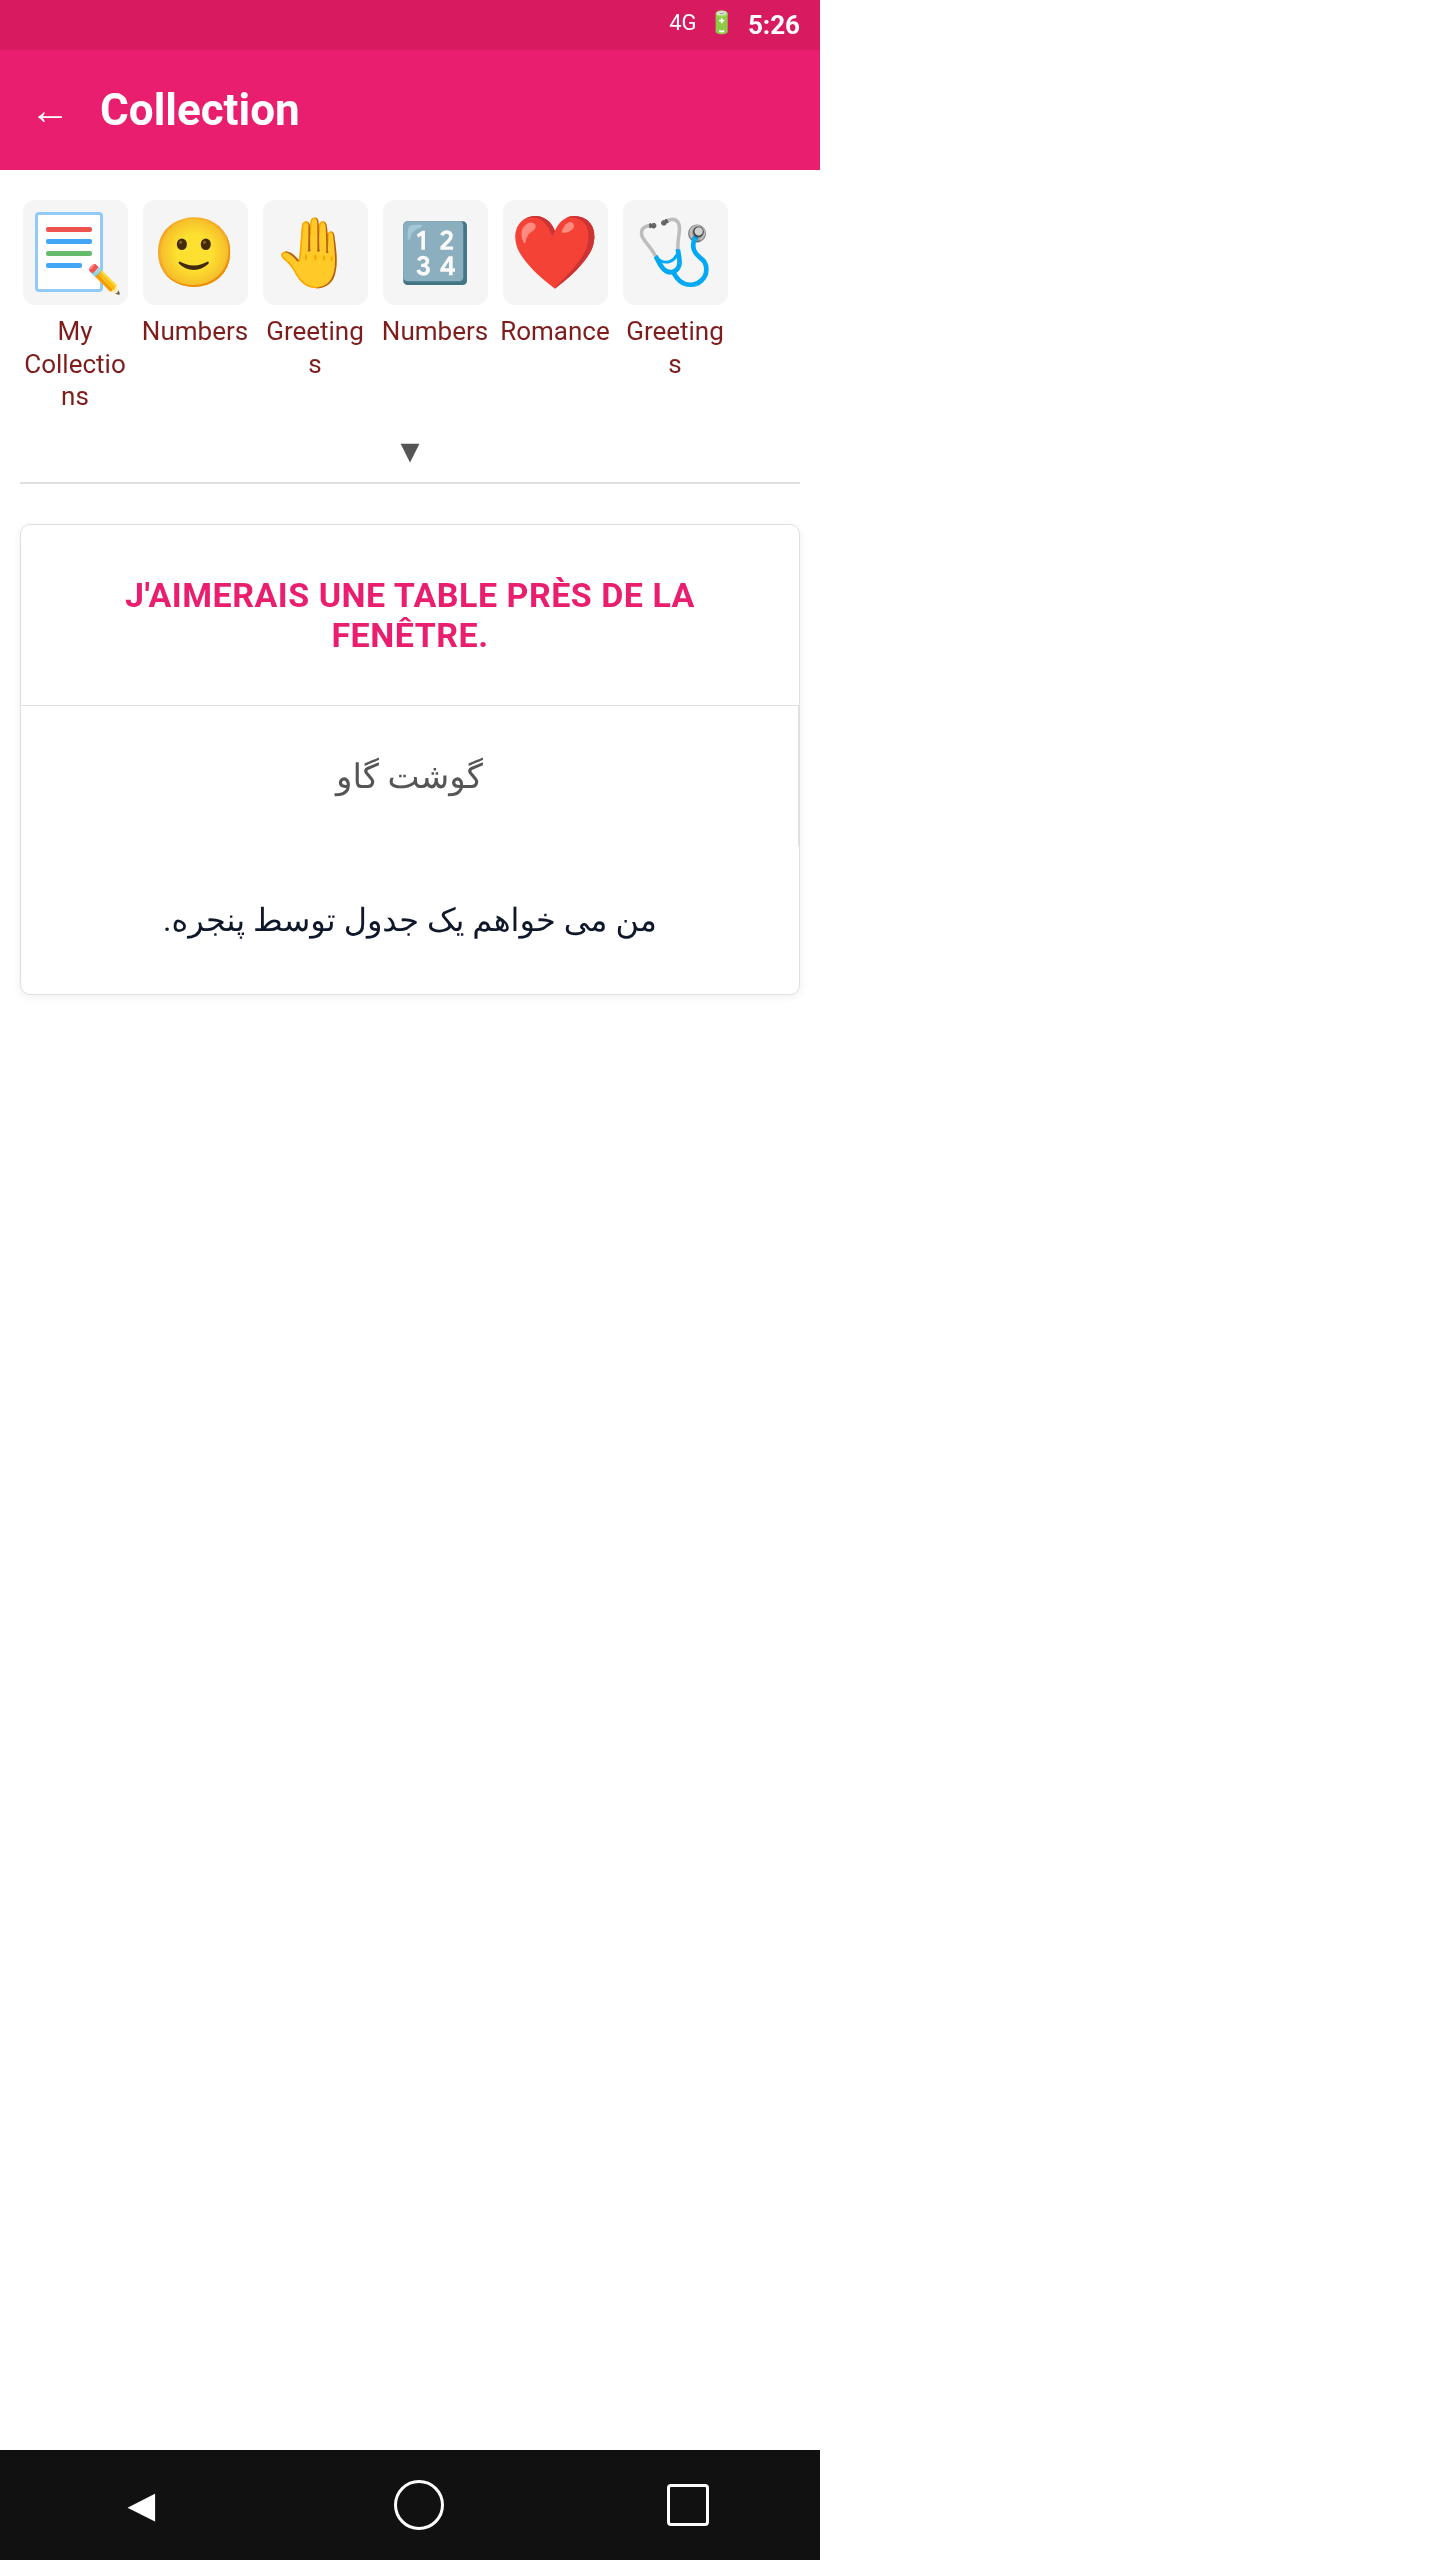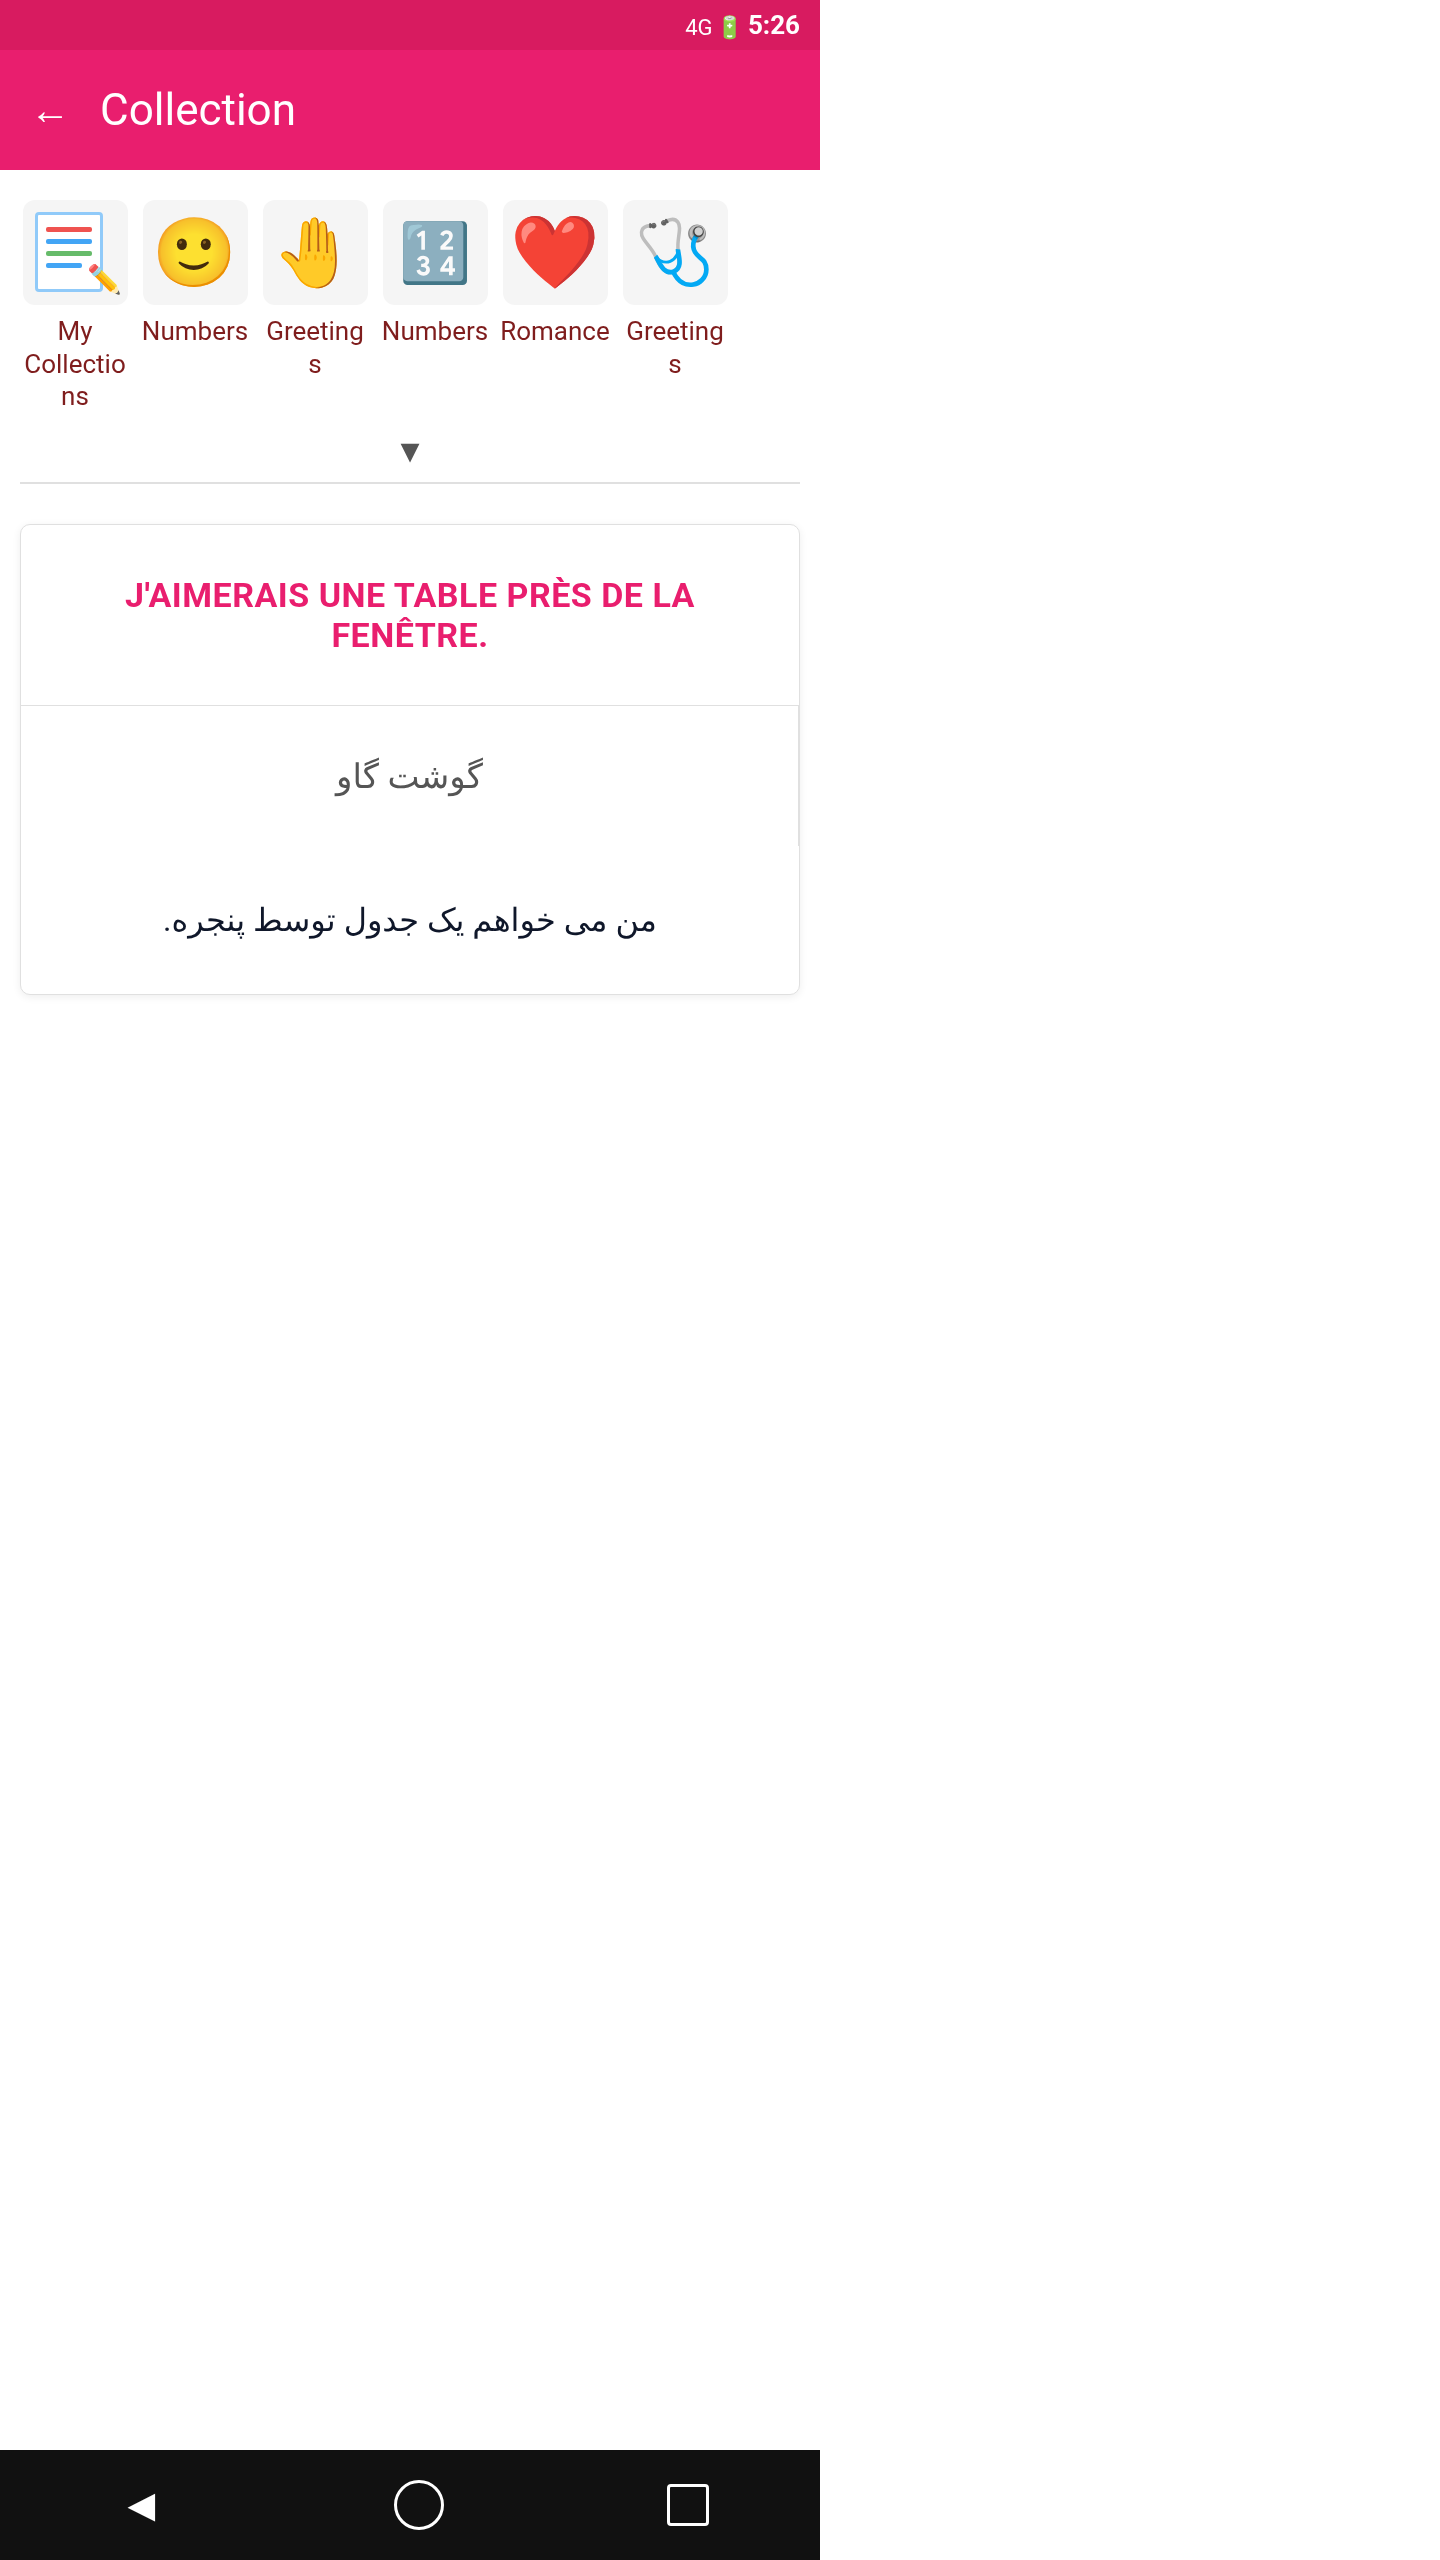--- a/index.html
+++ b/index.html
@@ -29,22 +29,22 @@
     }
 
     .status-bar-text {
       color: white;
       font-size: 26px;
       font-weight: bold;
     }
 
     .status-icons {
       display: flex;
-      align-items: flex-end;
-      gap: 4px;
+      align-items: flex-start;
+      gap: 12px;
       color: white;
       font-size: 22px;
     }
 
     
     .top-bar {
       background: #e91e6e;
       height: 120px;
       display: flex;
       align-items: center;
@@ -57,21 +57,21 @@
       font-size: 40px;
       cursor: pointer;
       background: none;
       border: none;
       line-height: 1;
     }
 
     .top-bar-title {
       color: white;
       font-size: 44px;
-      font-weight: normal;
+      font-weight: bold;
     }
 
     
     .category-area {
       background: #fff;
       padding: 30px 20px 10px 20px;
       display: flex;
       flex-direction: column;
       align-items: center;
     }

